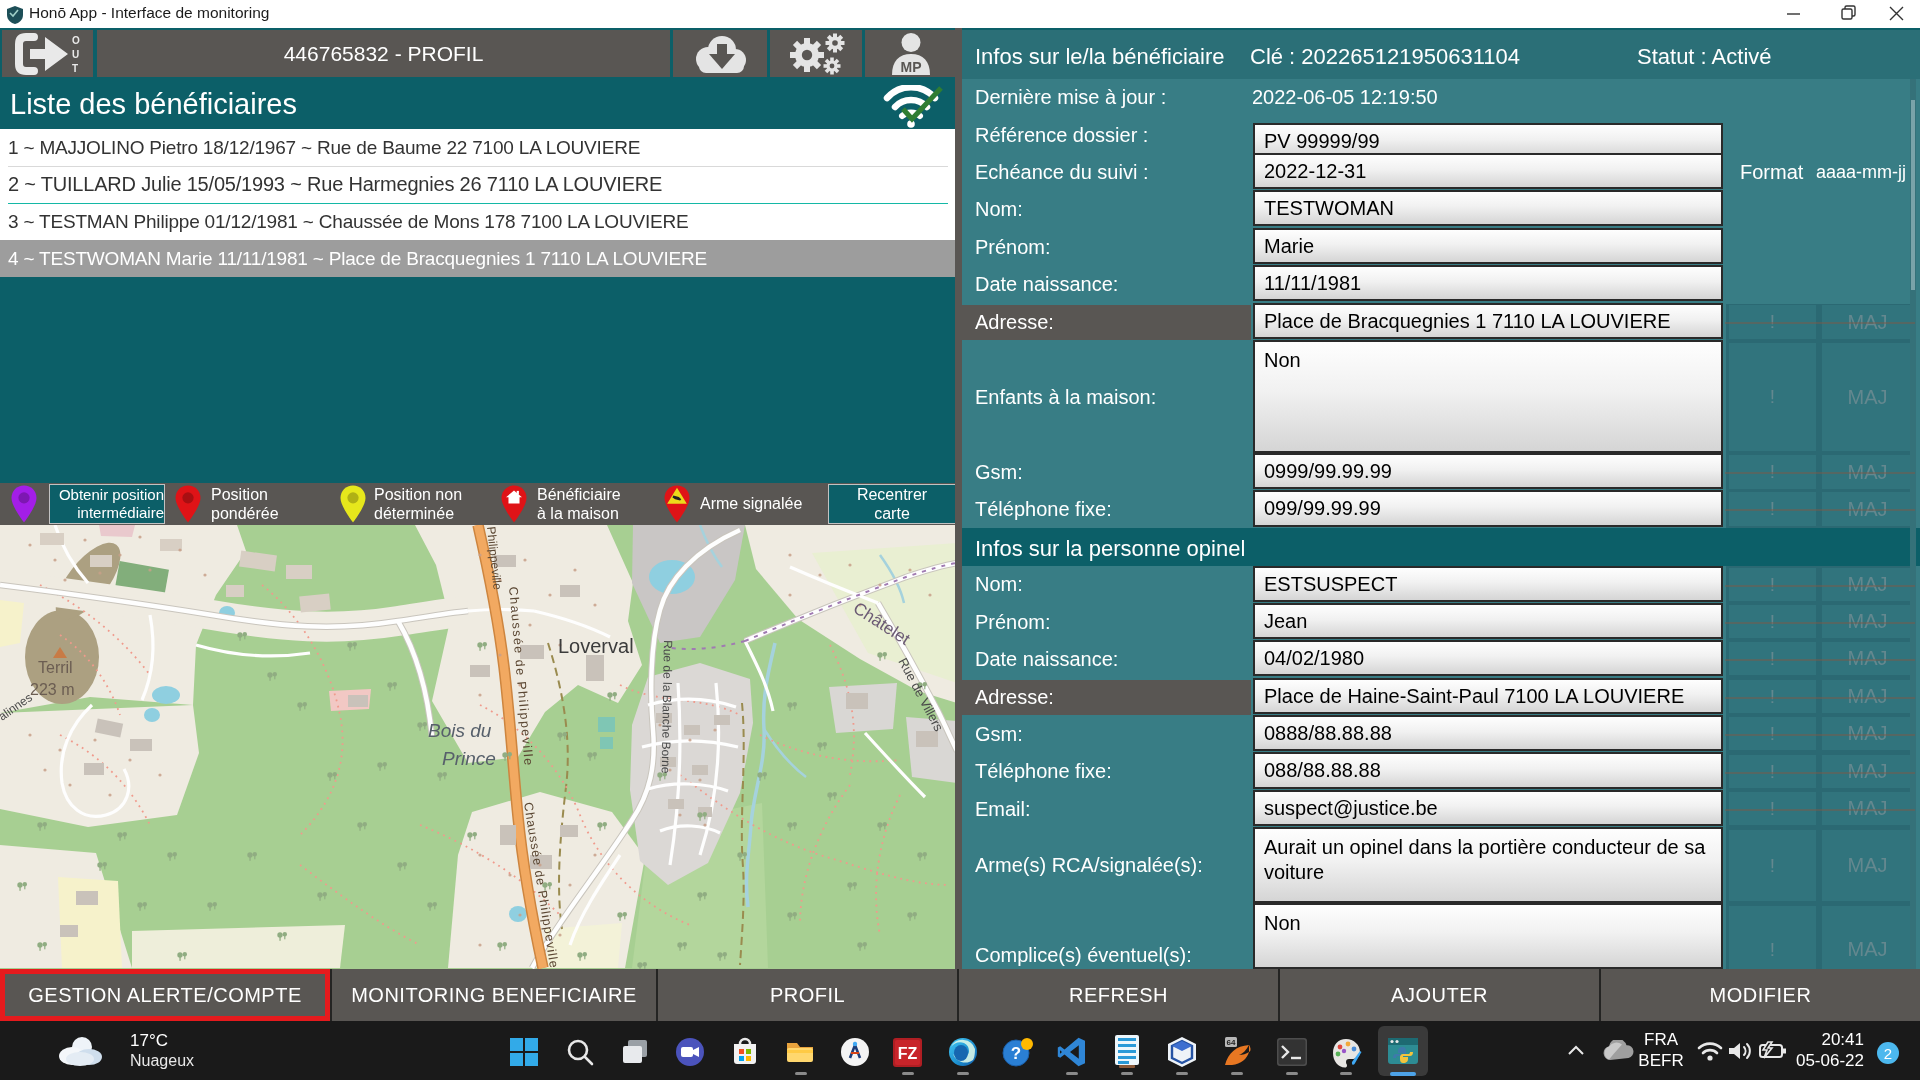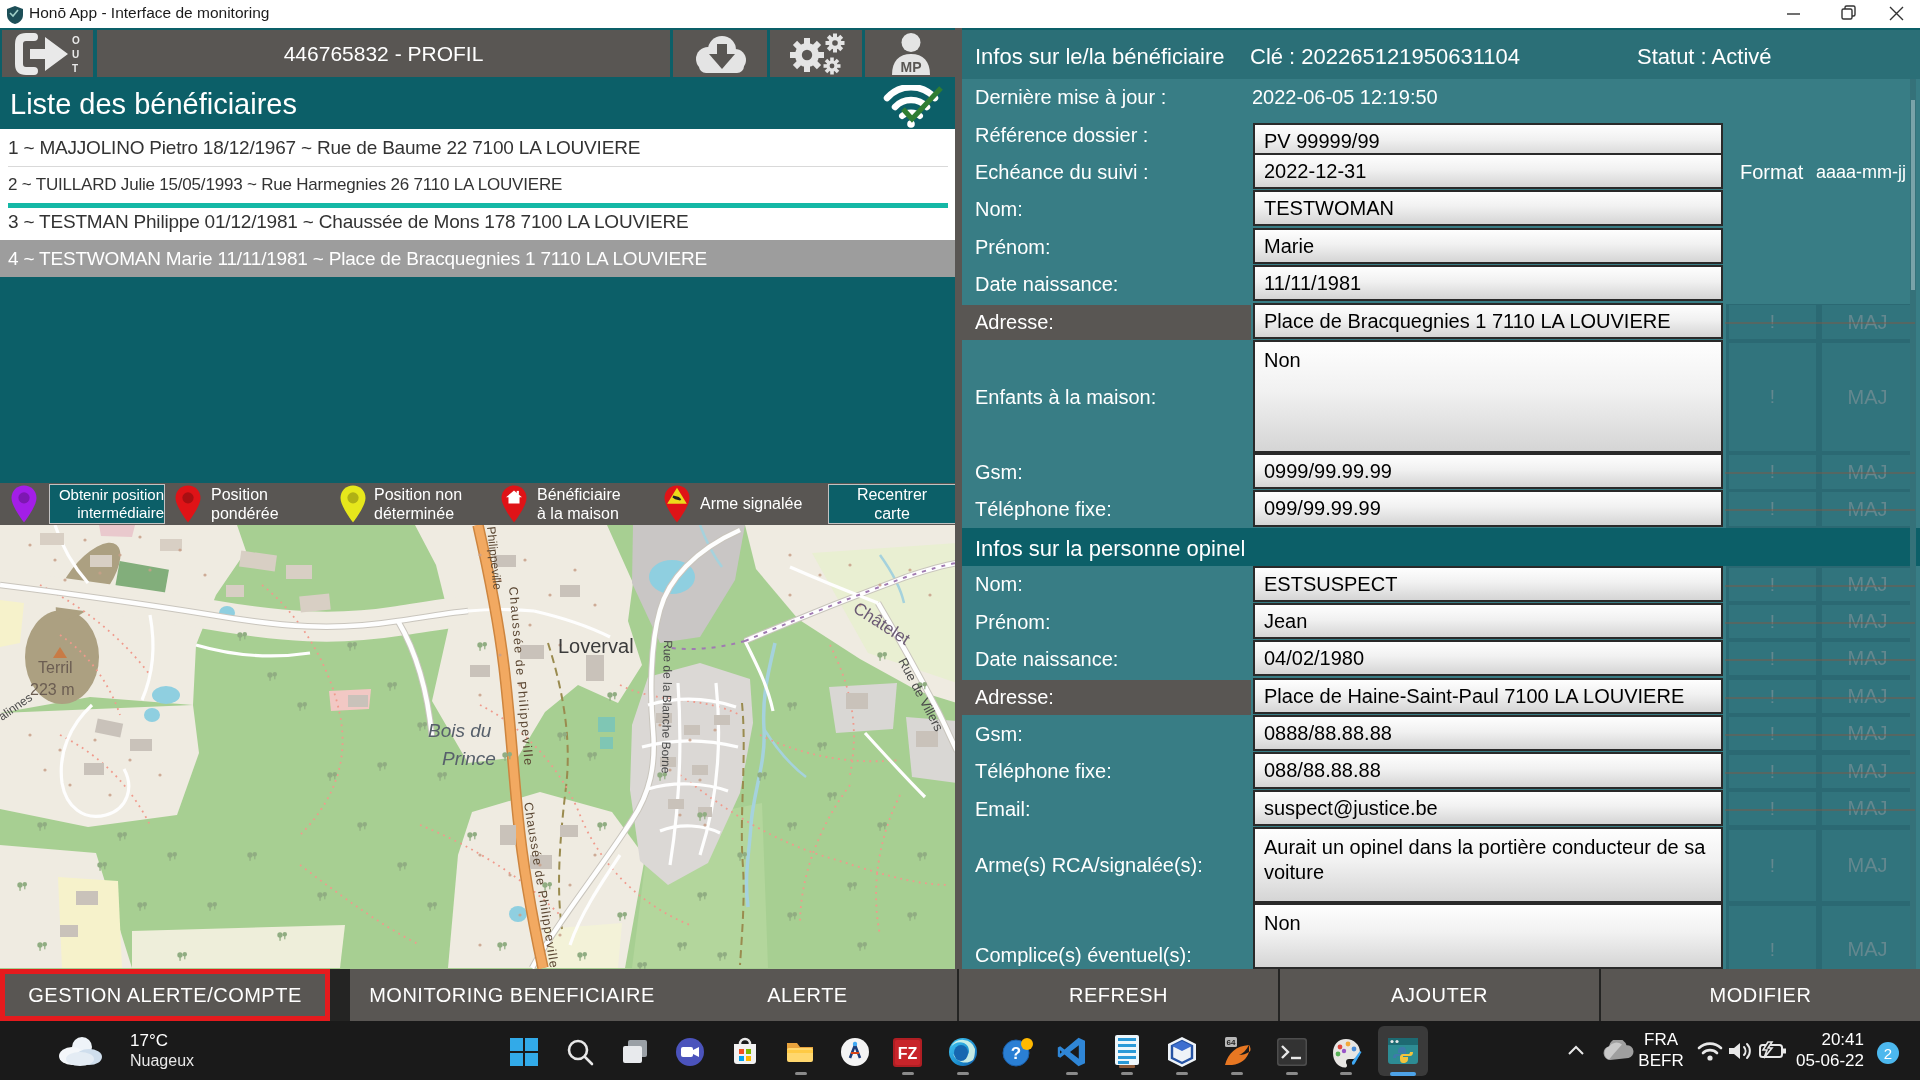--- a/index.html
+++ b/index.html
@@ -95,21 +95,21 @@
       <path d="M5 13 a32 32 0 0 1 48 0" stroke-width="6.5"></path>
       <path d="M13 22 a22 22 0 0 1 32 0" stroke-width="6.5"></path>
       <path d="M20 31 a13 13 0 0 1 18 0" stroke-width="6"></path>
     </g>
     <circle cx="29" cy="39" r="3.8" fill="#fff"></circle>
 <path d="M21 24 l9 10 L59 3" stroke="#2f7d33" stroke-width="5" fill="none"></path>
 </svg>
 
 <div class="a" style="left:0;top:129px;width:955px;height:148px;background:#fff;"></div>
 <div class="a" style="left:8px;top:129px;width:940px;height:37px;font-size:19px;letter-spacing:-0.2px;color:#333;display:flex;align-items:center;border-bottom:1px solid #d9d9d9;">1 ~ MAJJOLINO Pietro 18/12/1967 ~ Rue de Baume 22 7100 LA LOUVIERE</div>
-<div class="a" style="left:8px;top:166px;width:940px;height:37px;font-size:17px;letter-spacing:-0.2px;color:#333;display:flex;align-items:center;border-bottom:5px solid #14b8a6;">2 ~ TUILLARD Julie 15/05/1993 ~ Rue Harmegnies 26 7110 LA LOUVIERE</div>
+<div class="a" style="left:8px;top:166px;width:940px;height:37px;font-size:20px;letter-spacing:-0.2px;color:#333;display:flex;align-items:center;border-bottom:1px solid #14b8a6;">2 ~ TUILLARD Julie 15/05/1993 ~ Rue Harmegnies 26 7110 LA LOUVIERE</div>
 <div class="a" style="left:8px;top:203px;width:940px;height:37px;font-size:19px;letter-spacing:-0.2px;color:#333;display:flex;align-items:center;">3 ~ TESTMAN Philippe 01/12/1981 ~ Chaussée de Mons 178 7100 LA LOUVIERE</div>
 <div class="a" style="left:0;top:240px;width:955px;height:37px;background:#9d9d9d;"></div>
 <div class="a wt" style="left:8px;top:240px;width:940px;height:37px;font-size:19px;letter-spacing:-0.2px;display:flex;align-items:center;">4 ~ TESTWOMAN Marie 11/11/1981 ~ Place de Bracquegnies 1 7110 LA LOUVIERE</div>
 
 <div class="a g" style="left:0;top:483px;width:957px;height:42px;"></div>
 <svg class="a" style="left:10px;top:485px" width="28" height="38" viewBox="0 0 22 31">
     <path d="M11 0.5 C5.2 0.5 0.8 5 0.8 10.6 C0.8 17.6 11 30.5 11 30.5 C11 30.5 21.2 17.6 21.2 10.6 C21.2 5 16.8 0.5 11 0.5 Z" fill="#a31ee8"></path>
     <circle cx="11" cy="10.5" r="4.6" fill="#7d17b2"></circle>
   </svg>
 <div class="a wt" style="left:49px;top:484px;width:116px;height:40px;background:#0c5f68;border:1px solid #c2c2c2;box-sizing:border-box;font-size:15px;line-height:18px;display:flex;align-items:center;justify-content:center;text-align:right;">Obtenir position intermédiaire</div>
@@ -501,22 +501,22 @@
   </div>
 <div class="maj" style="top:906px;height:63px;justify-content:center;align-items:flex-end;">
     <span style="padding-bottom:8px;">MAJ</span>
   </div>
 
 <div class="a" style="left:1910px;top:79px;width:6px;height:890px;background:#357179;"></div>
 <div class="a" style="left:1911px;top:100px;width:4px;height:190px;background:#7aa3a9;"></div>
 
 <div class="a" style="left:0;top:969px;width:1920px;height:52px;background:#242423;"></div>
 <div class="btn" style="left:0;width:330px;border:5px solid #e51a1d;box-sizing:border-box;">GESTION ALERTE/COMPTE</div>
-<div class="btn" style="left:332px;width:324px;margin-left:18px;">MONITORING BENEFICIAIRE</div>
-<div class="btn" style="left:658px;width:299px;">ALERTE</div>
+<div class="btn" style="left:332px;width:324px;">MONITORING BENEFICIAIRE</div>
+<div class="btn" style="left:658px;width:299px;">PROFIL</div>
 <div class="btn" style="left:959px;width:319px;">REFRESH</div>
 <div class="btn" style="left:1280px;width:319px;">AJOUTER</div>
 <div class="btn" style="left:1601px;width:319px;">MODIFIER</div>
 
 <div class="a" style="left:0;top:1021px;width:1920px;height:59px;background:#1a1a1a;"></div>
 <svg class="a" style="left:52px;top:1030px" width="56" height="40" viewBox="0 0 56 40">
 <circle cx="30" cy="17" r="10" fill="#eef3f8"></circle>
     <ellipse cx="20" cy="26" rx="13" ry="9" fill="#f4f7fa"></ellipse>
     <ellipse cx="37" cy="27" rx="13" ry="8" fill="#cfdeed"></ellipse>
     <ellipse cx="28" cy="29" rx="14" ry="7" fill="#e4ecf4"></ellipse>

